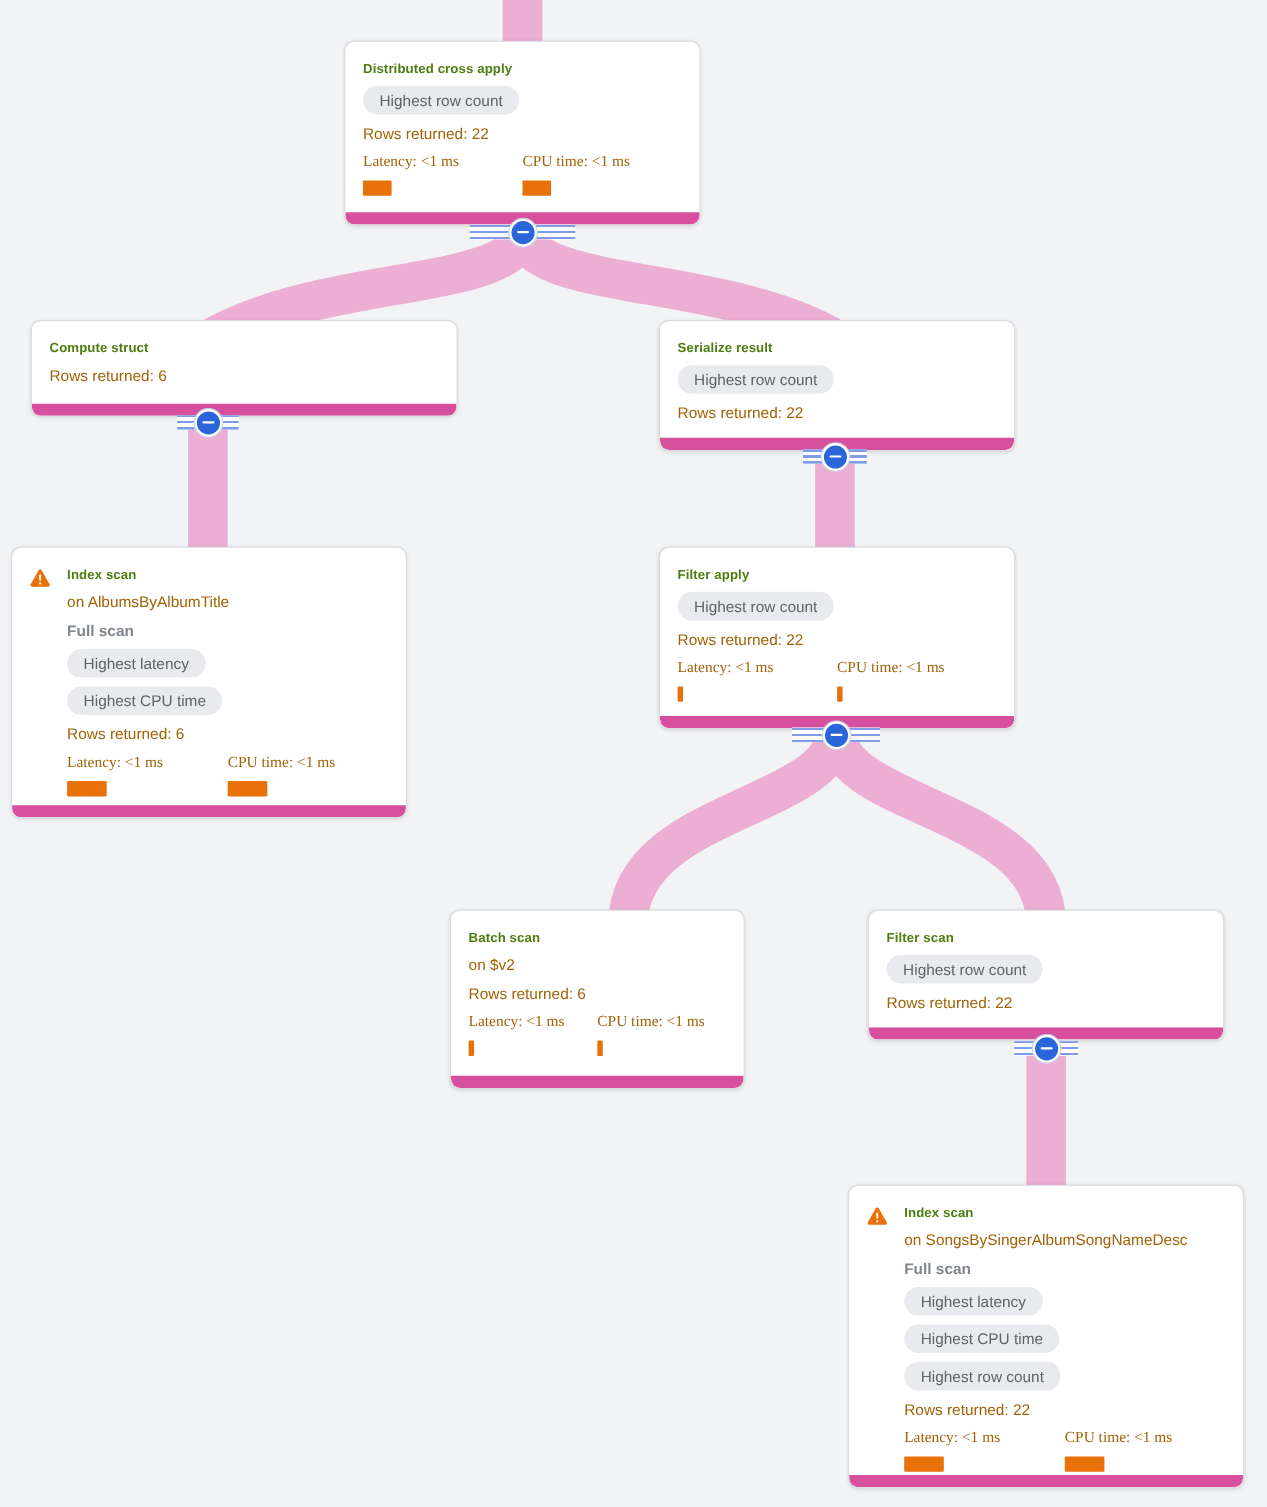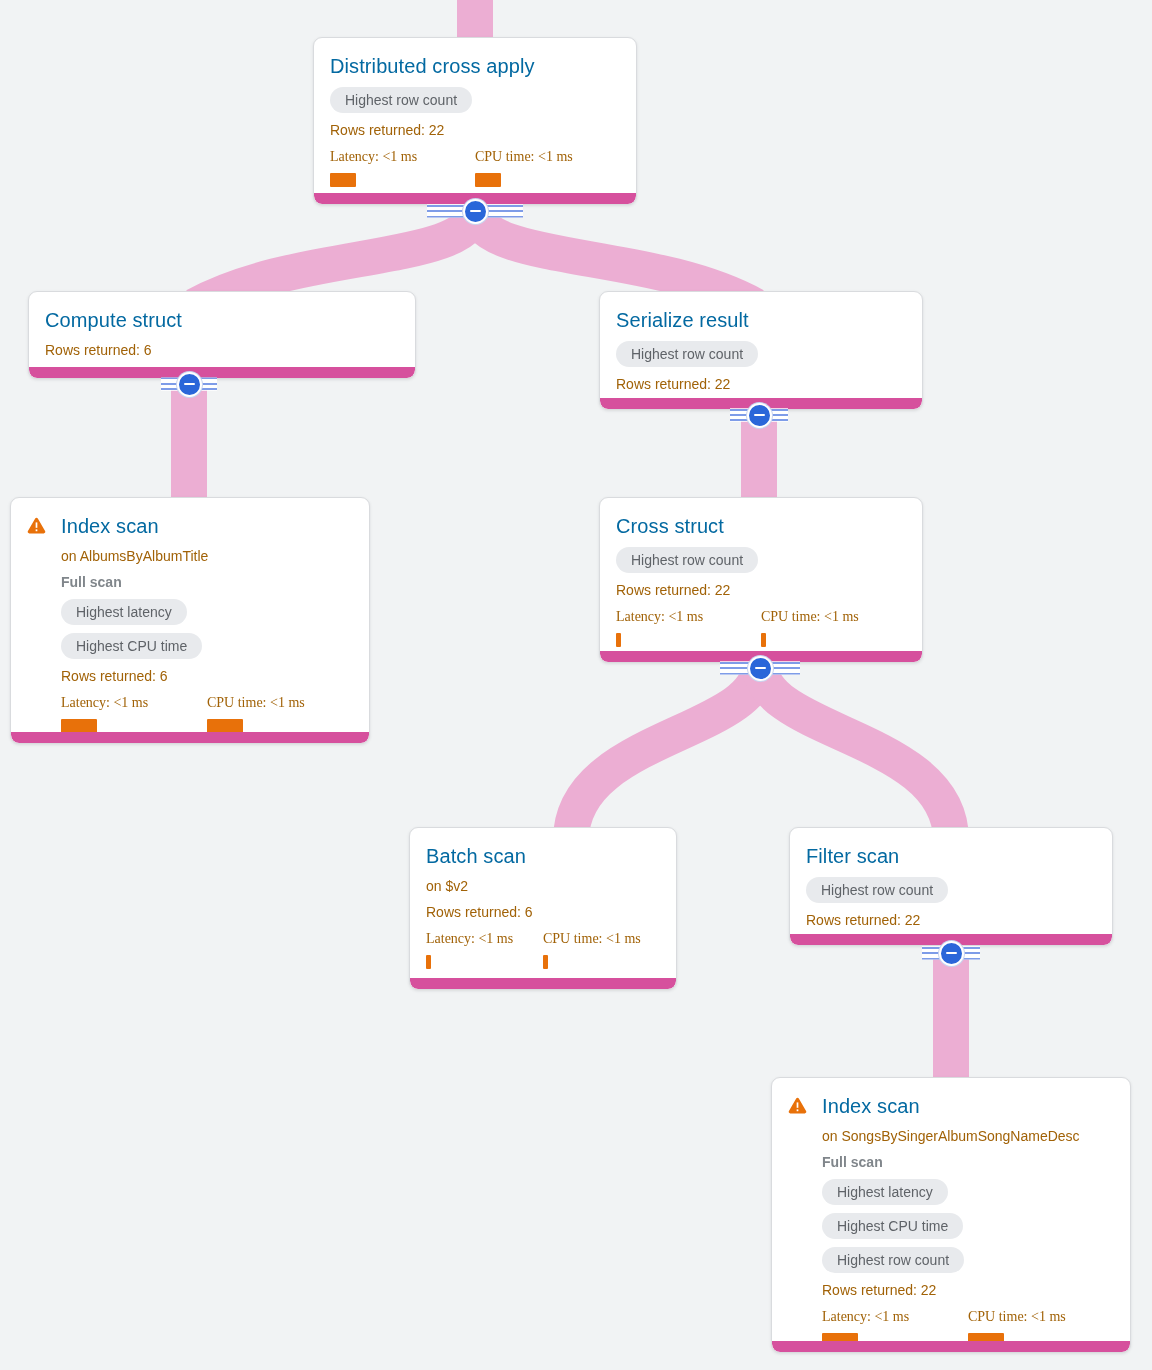--- a/index.html
+++ b/index.html
@@ -4,21 +4,21 @@
 <style>
   html,body{margin:0;padding:0;}
   body{background:#f1f3f4;font-family:"Liberation Sans","DejaVu Sans",sans-serif;}
   .canvas{position:relative;width:1152px;height:1370px;background:#f1f3f4;overflow:hidden;}
   .edges{position:absolute;left:0;top:0;z-index:0;}
 
   
   .node{position:absolute;z-index:1;background:#ffffff;border:1px solid #d9dbde;border-radius:9px;
         box-shadow:0 1px 3px rgba(60,64,67,.13);box-sizing:border-box;padding:13px 16px 16px 16px;overflow:hidden;}
   .accent{position:absolute;left:0;right:0;bottom:0;height:11px;background:#d6509d;border-radius:0 0 8px 8px;}
-  .title{font-size:20px;color:#0369a1;font-weight:400;letter-spacing:.1px;margin:4px 0 9px 0;}
+  .title{font-size:12px;color:#4d7c0f;font-weight:700;letter-spacing:.1px;margin:4px 0 9px 0;}
   .line{font-size:14px;color:#a16207;margin:0 0 7px 0;line-height:19px;}
   .muted{color:#80868b;font-weight:bold;}
   .badge{display:inline-block;background:#e8eaed;color:#5f6368;font-size:14px;line-height:18px;
          padding:4px 15px;border-radius:14px;margin:0 0 8px 0;text-align:center;}
   .badge-row{line-height:0;}
   .metrics{display:flex;margin-top:3px;}
   .metric{width:146px;font-family:Liberation Serif, serif;}
   .bar{background:#e8710a;height:14px;margin-top:3px;border-radius:1px;}
   .bar.w26{width:26px;} .bar.w36{width:36px;} .bar.w5{width:5px;}
 
@@ -108,21 +108,21 @@
             <div class="line">CPU time: &lt;1 ms</div>
             <div class="bar w36"></div>
           </div>
         </div>
       </div>
     </div>
     <div class="accent"></div>
   </div>
 
   <div class="node" style="left:599px;top:497px;width:324px;height:166px">
-    <div class="title">Cross struct</div>
+    <div class="title">Filter apply</div>
     <div class="badge-row"><span class="badge">Highest row count</span></div>
     <div class="line">Rows returned: 22</div>
     <div class="metrics">
       <div class="metric">
         <div class="line">Latency: &lt;1 ms</div>
         <div class="bar w5"></div>
       </div>
       <div class="metric">
         <div class="line">CPU time: &lt;1 ms</div>
         <div class="bar w5"></div>

